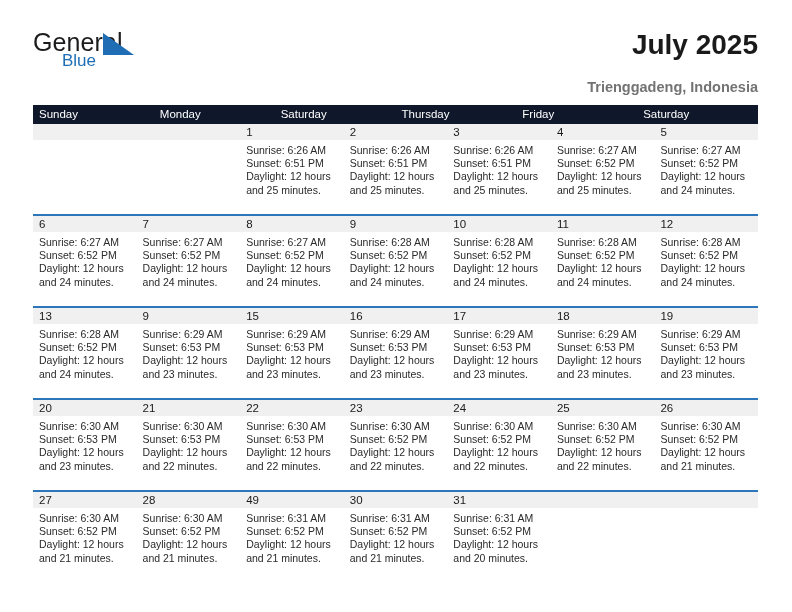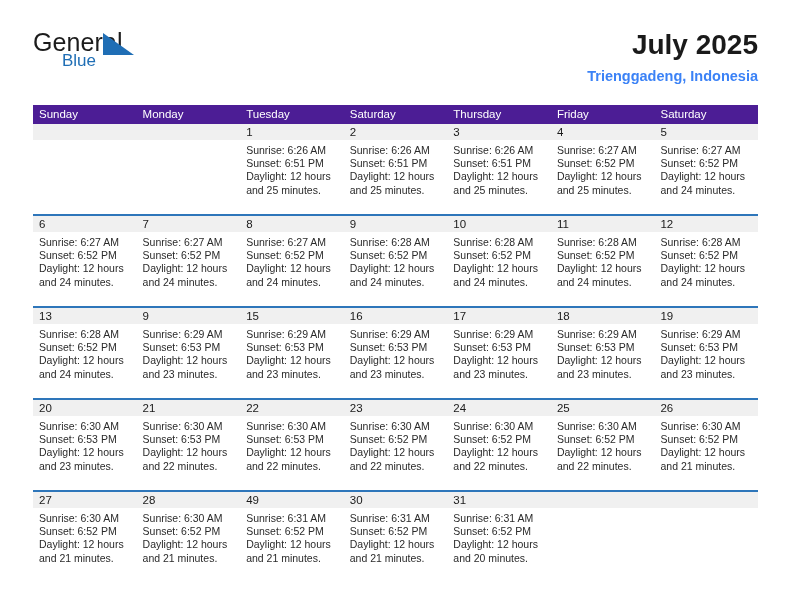--- a/index.html
+++ b/index.html
@@ -71,40 +71,40 @@
     font-weight: bold;
   }
   .cal-title {
     font-size: 28px;
     color: #1a1a1a;
     line-height: 34px;
     white-space: nowrap;
     font-family: "Liberation Sans", sans-serif;
   }
   .cal-subtitle {
-    margin-top: 5px;
+    margin-top: 16px;
     font-size: 14.5px;
-    color: #3b82f6;
+    color: #737373;
     line-height: 18px;
     white-space: nowrap;
     font-family: "Liberation Sans", sans-serif;
     text-align: right;
   }
 
   
   .calendar {
     position: absolute;
     left: 33px;
     top: 105px;
     width: 725px;
   }
 
   .weekday-row {
     display: flex;
-    background: #4c1d95;
+    background: #0f172a;
     height: 19px;
   }
   .weekday {
     flex: 1 1 0;
     color: #ffffff;
     font-size: 11.5px;
     line-height: 19px;
     padding-left: 6px;
     box-sizing: border-box;
     white-space: nowrap;
@@ -171,21 +171,20 @@
       <div class="cal-title">July 2025</div>
       <div class="cal-subtitle">Trienggadeng, Indonesia</div>
     </div>
 
   </div>
 
   <div class="calendar">
     <div class="weekday-row" id="weekday-row">
         <div class="weekday">Sunday</div>
         <div class="weekday">Monday</div>
-        <div class="weekday">Tuesday</div>
         <div class="weekday">Saturday</div>
         <div class="weekday">Thursday</div>
         <div class="weekday">Friday</div>
         <div class="weekday">Saturday</div>
       </div>
     <div id="weeks-container">
         <div class="week first">
           <div class="day empty">
             <div class="day-band">
               <div class="day-num"></div>

